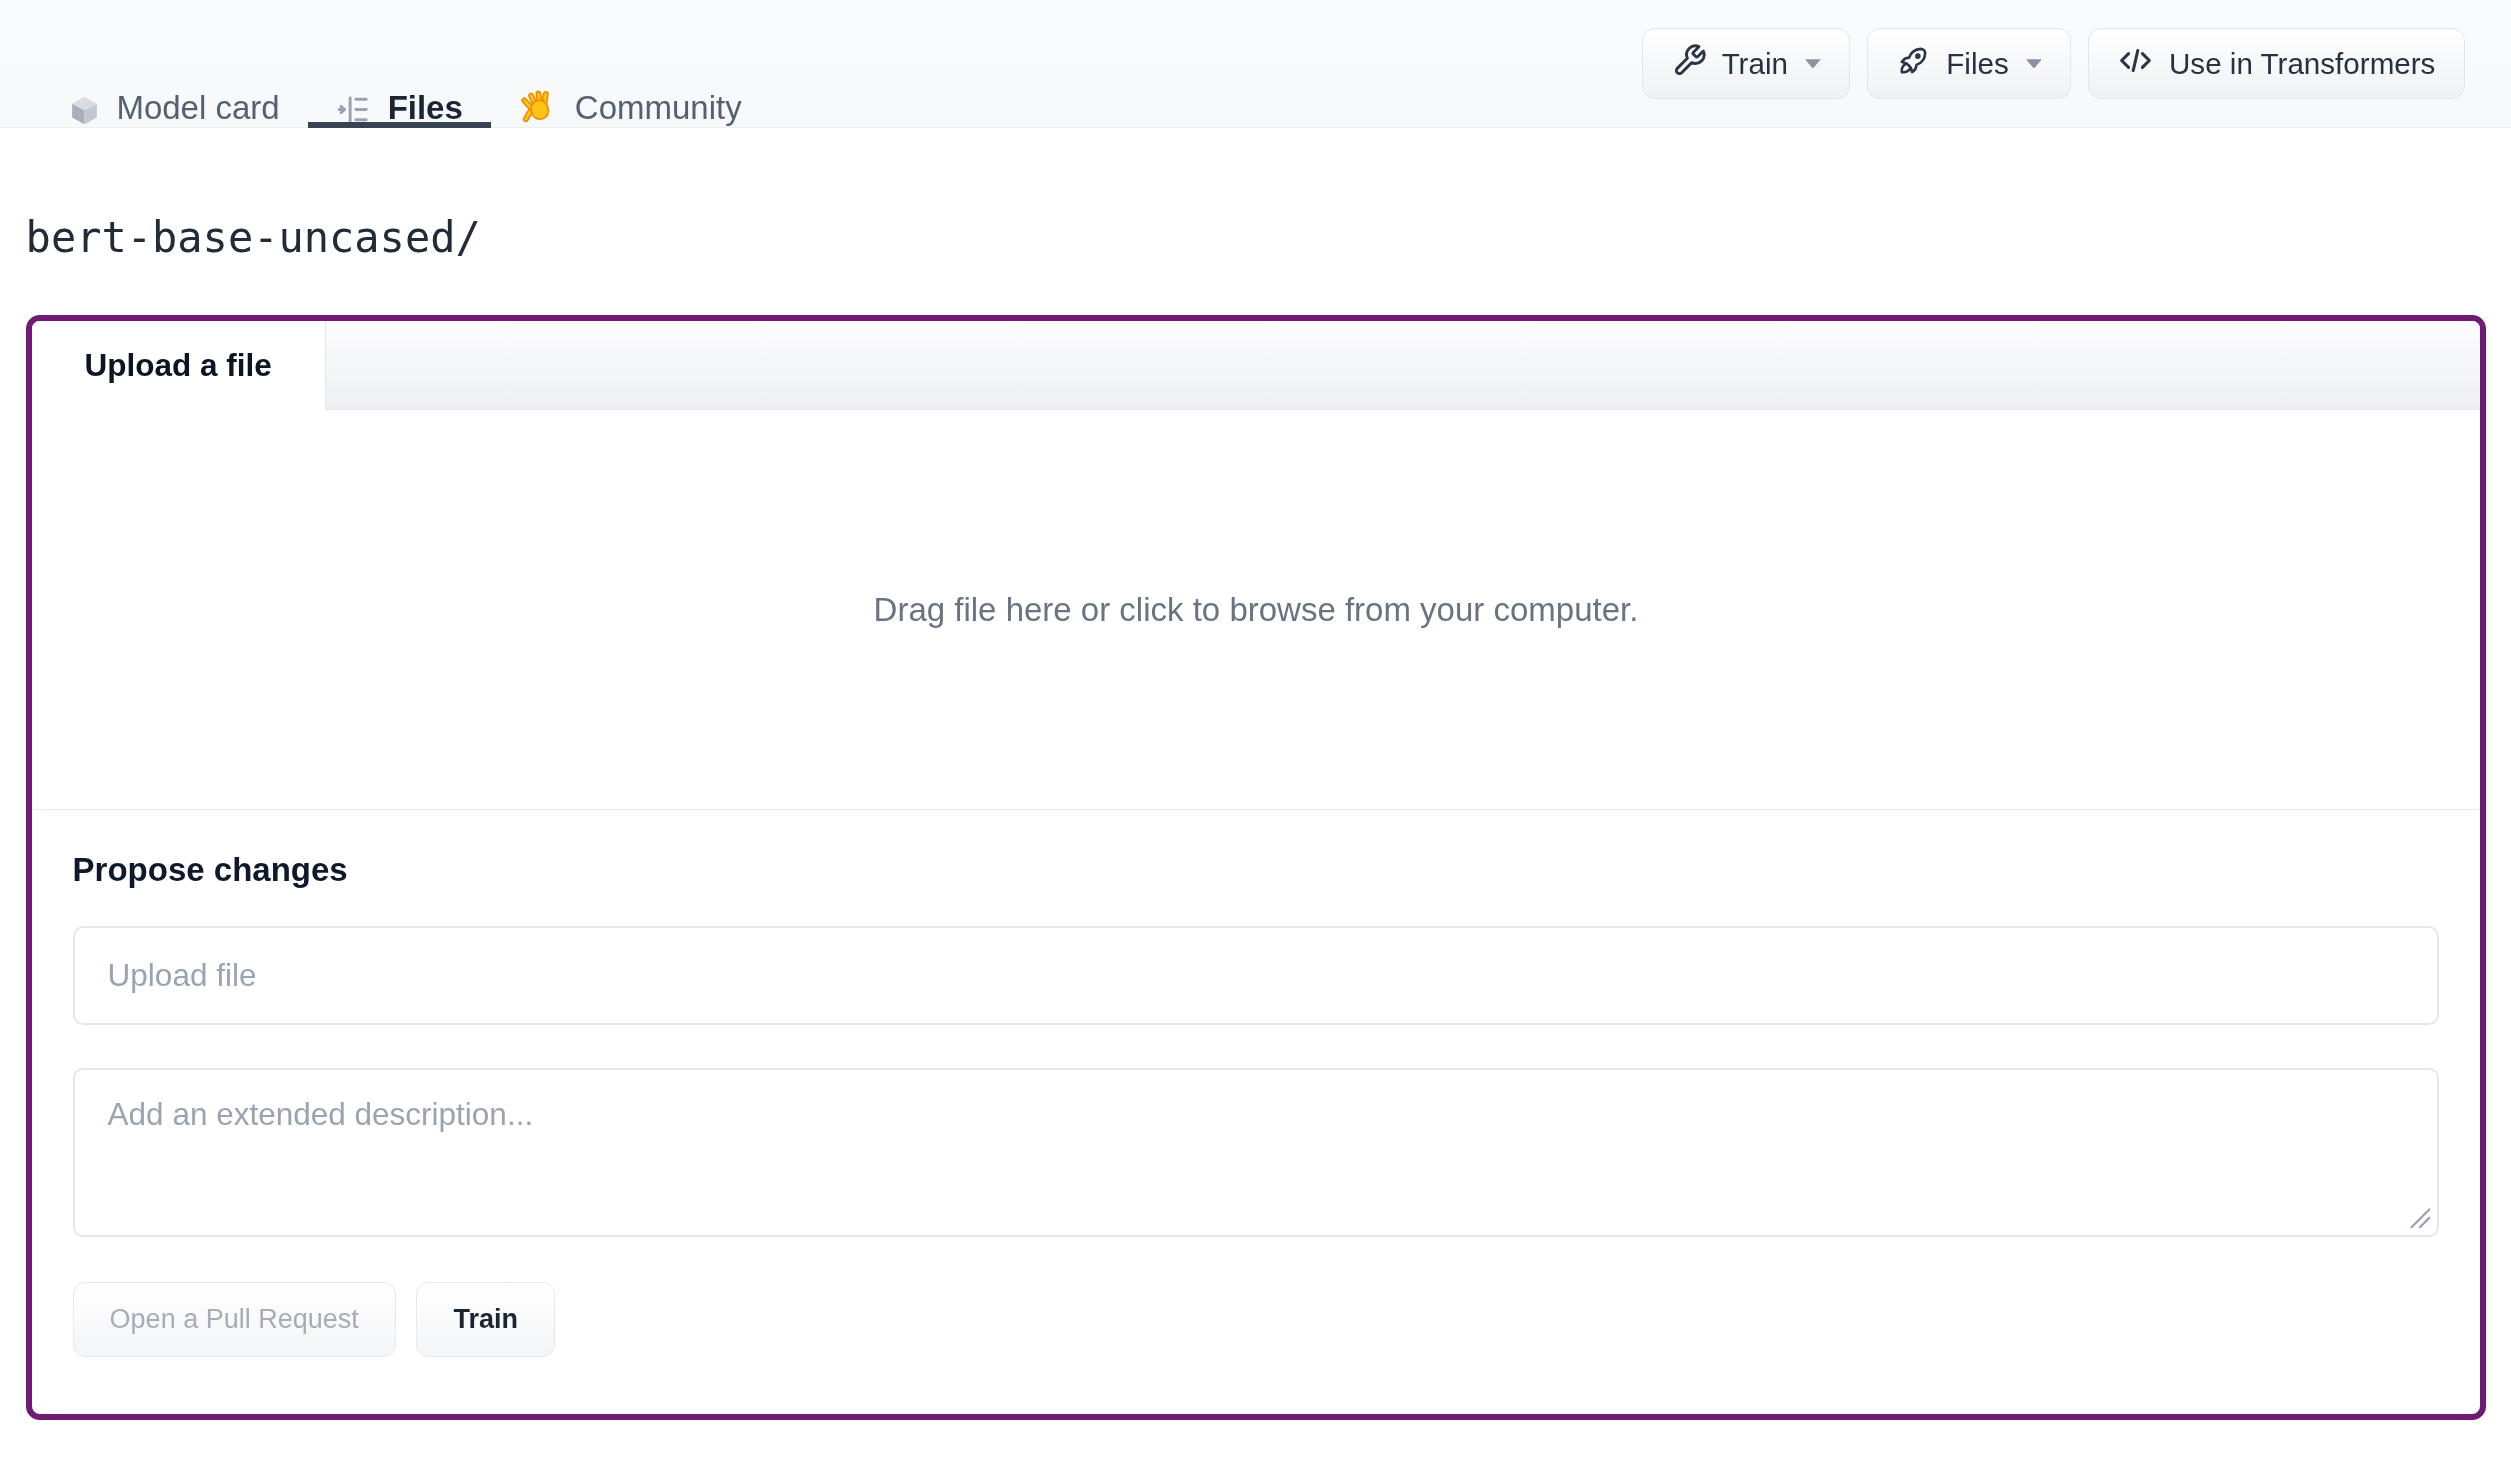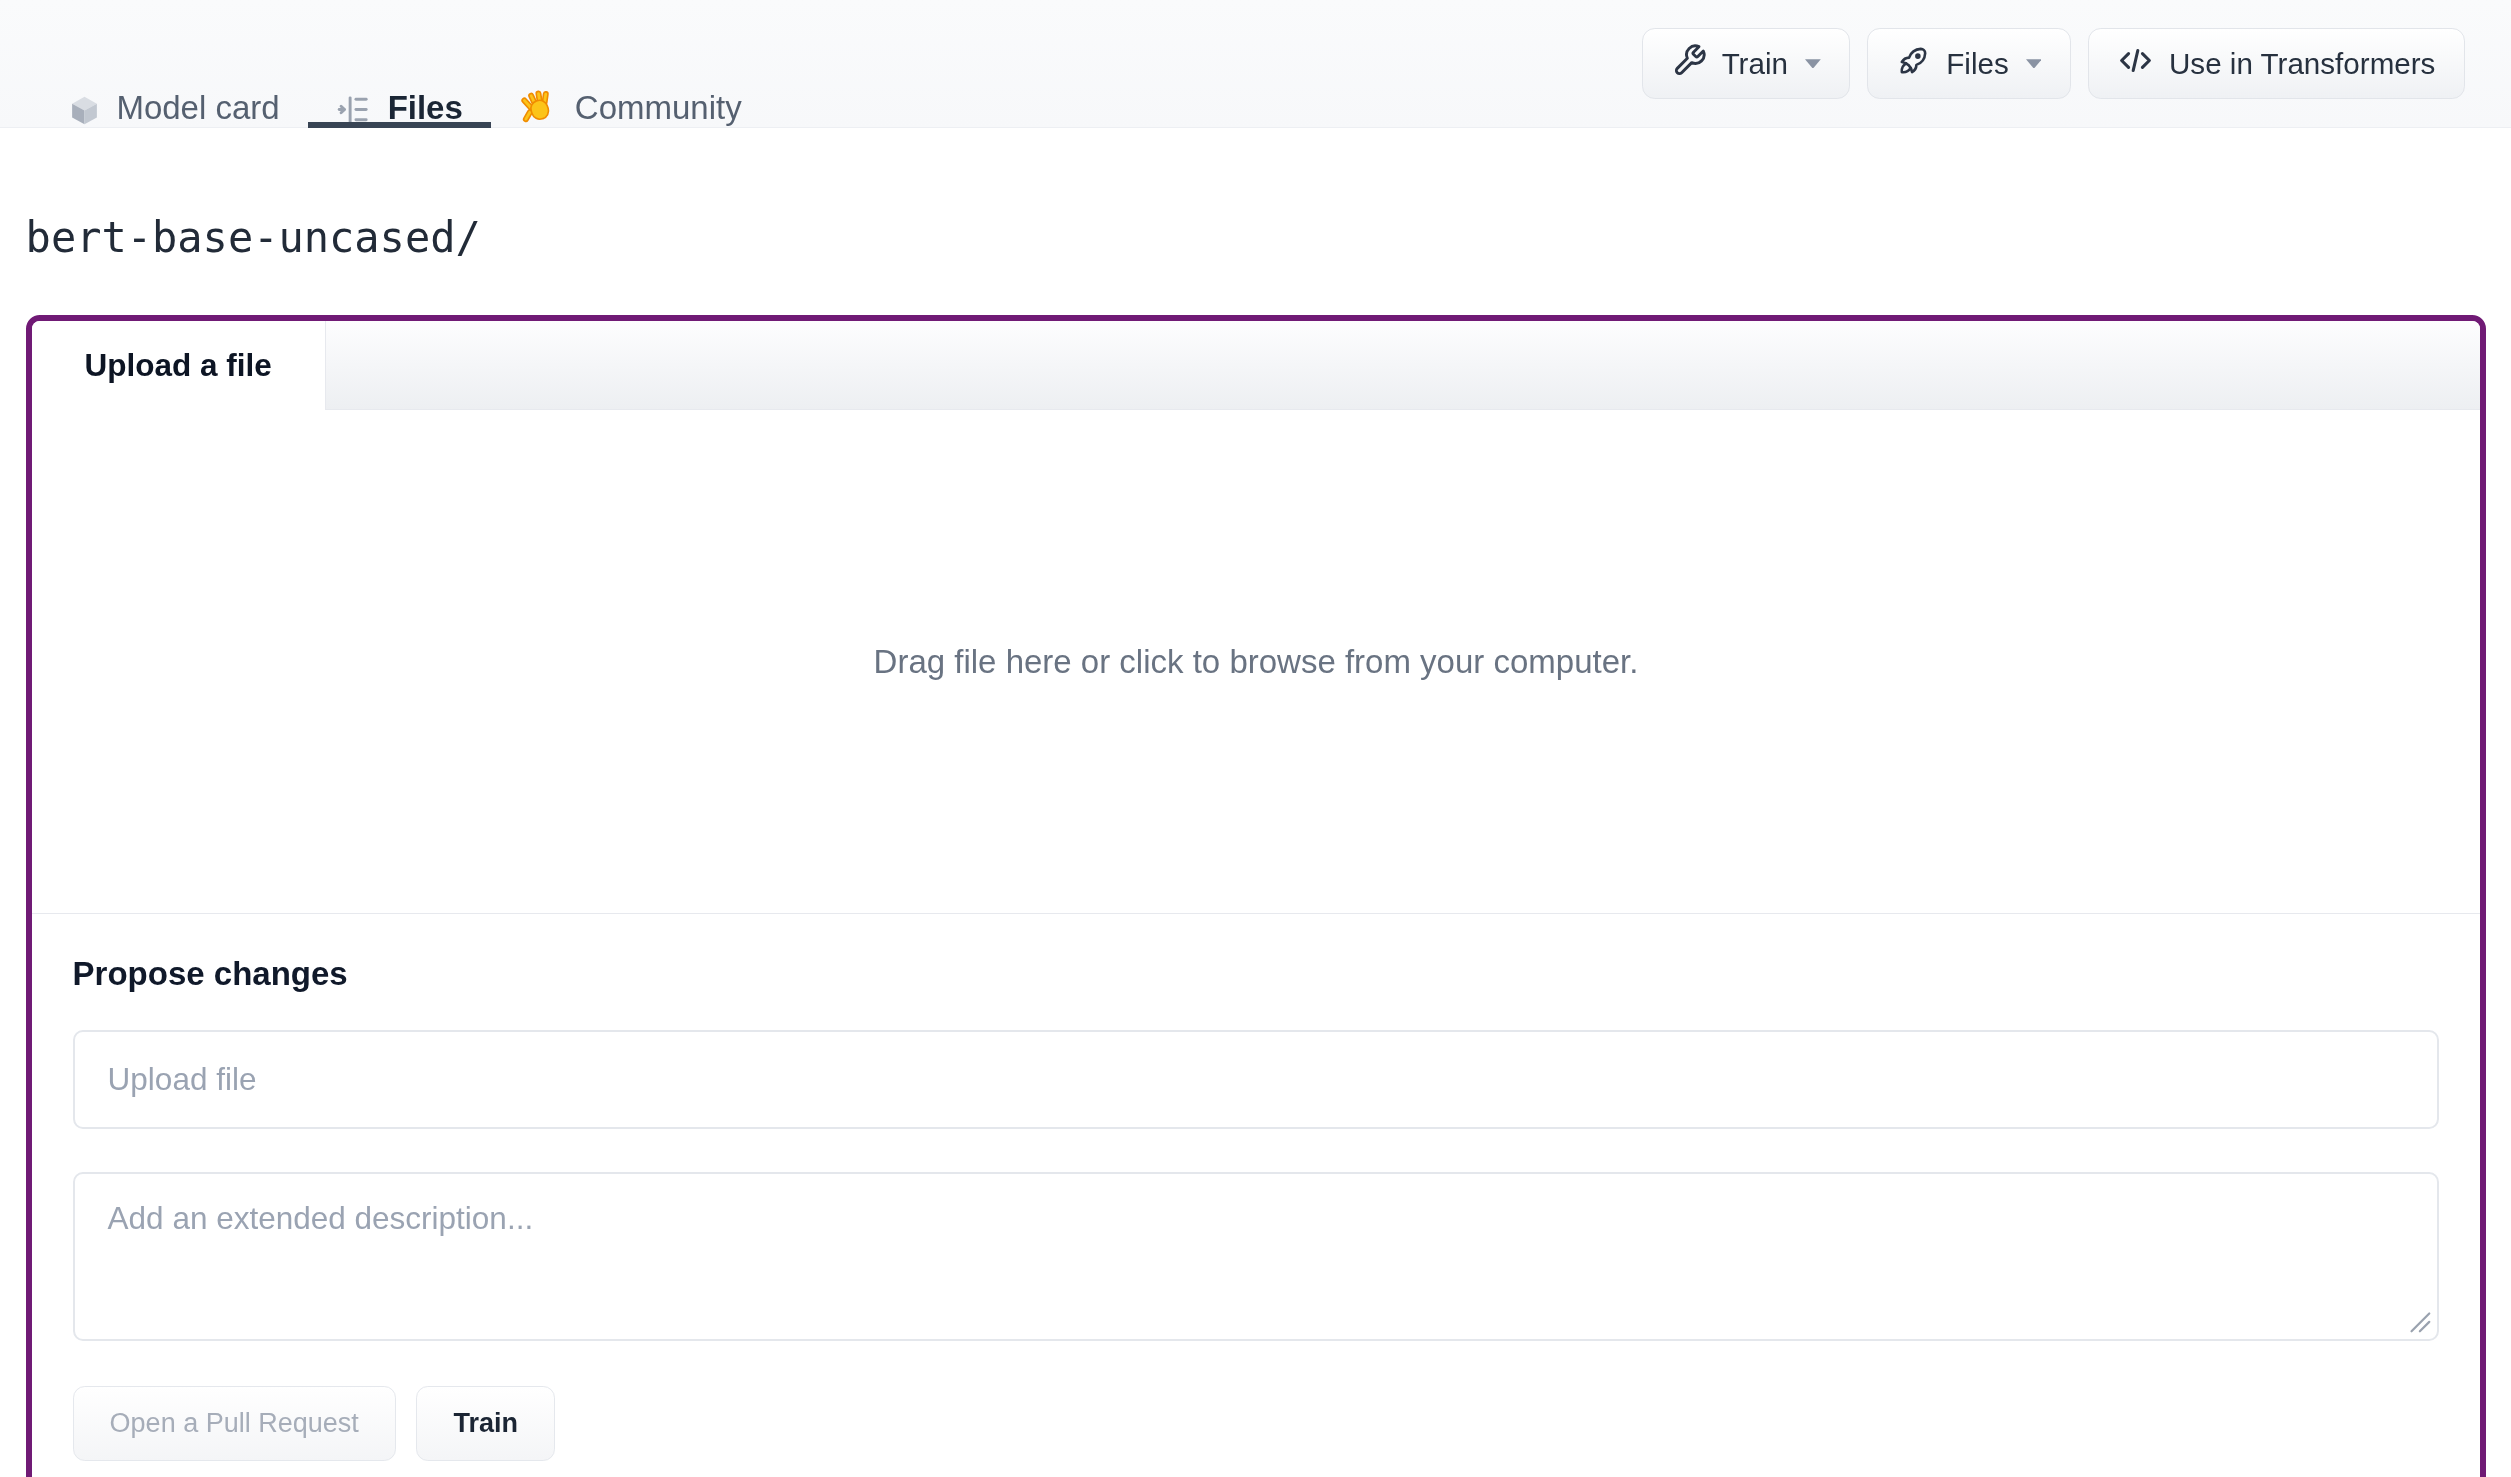--- a/index.html
+++ b/index.html
@@ -60,21 +60,21 @@
     width: 294px; display: flex; align-items: center; justify-content: center;
     background: #ffffff; border-right: 1px solid #e7e9ee;
     font-size: 31.5px; font-weight: 700; color: #0d1524; cursor: pointer;
   }
   .panel-tab-strip {
     flex: 1;
     background: linear-gradient(180deg, #fdfdfe, #edeff2);
     border-bottom: 1px solid #e7e9ee;
   }
   .dropzone {
-    height: 504px;
+    height: 400px;
     display: flex; align-items: center; justify-content: center;
     border-bottom: 1px solid #e7e9ee;
     font-size: 33px; color: #697382; cursor: pointer;
     background: #ffffff;
   }
   .propose { padding: 41px 41px 57px; }
   .propose h3 { margin: 0 0 37px; font-size: 33px; font-weight: 700; color: #10192a; }
   .file-input {
     display: block; width: 100%; height: 99px;
     border: 2px solid #e4e7ec; border-radius: 9.9px;

